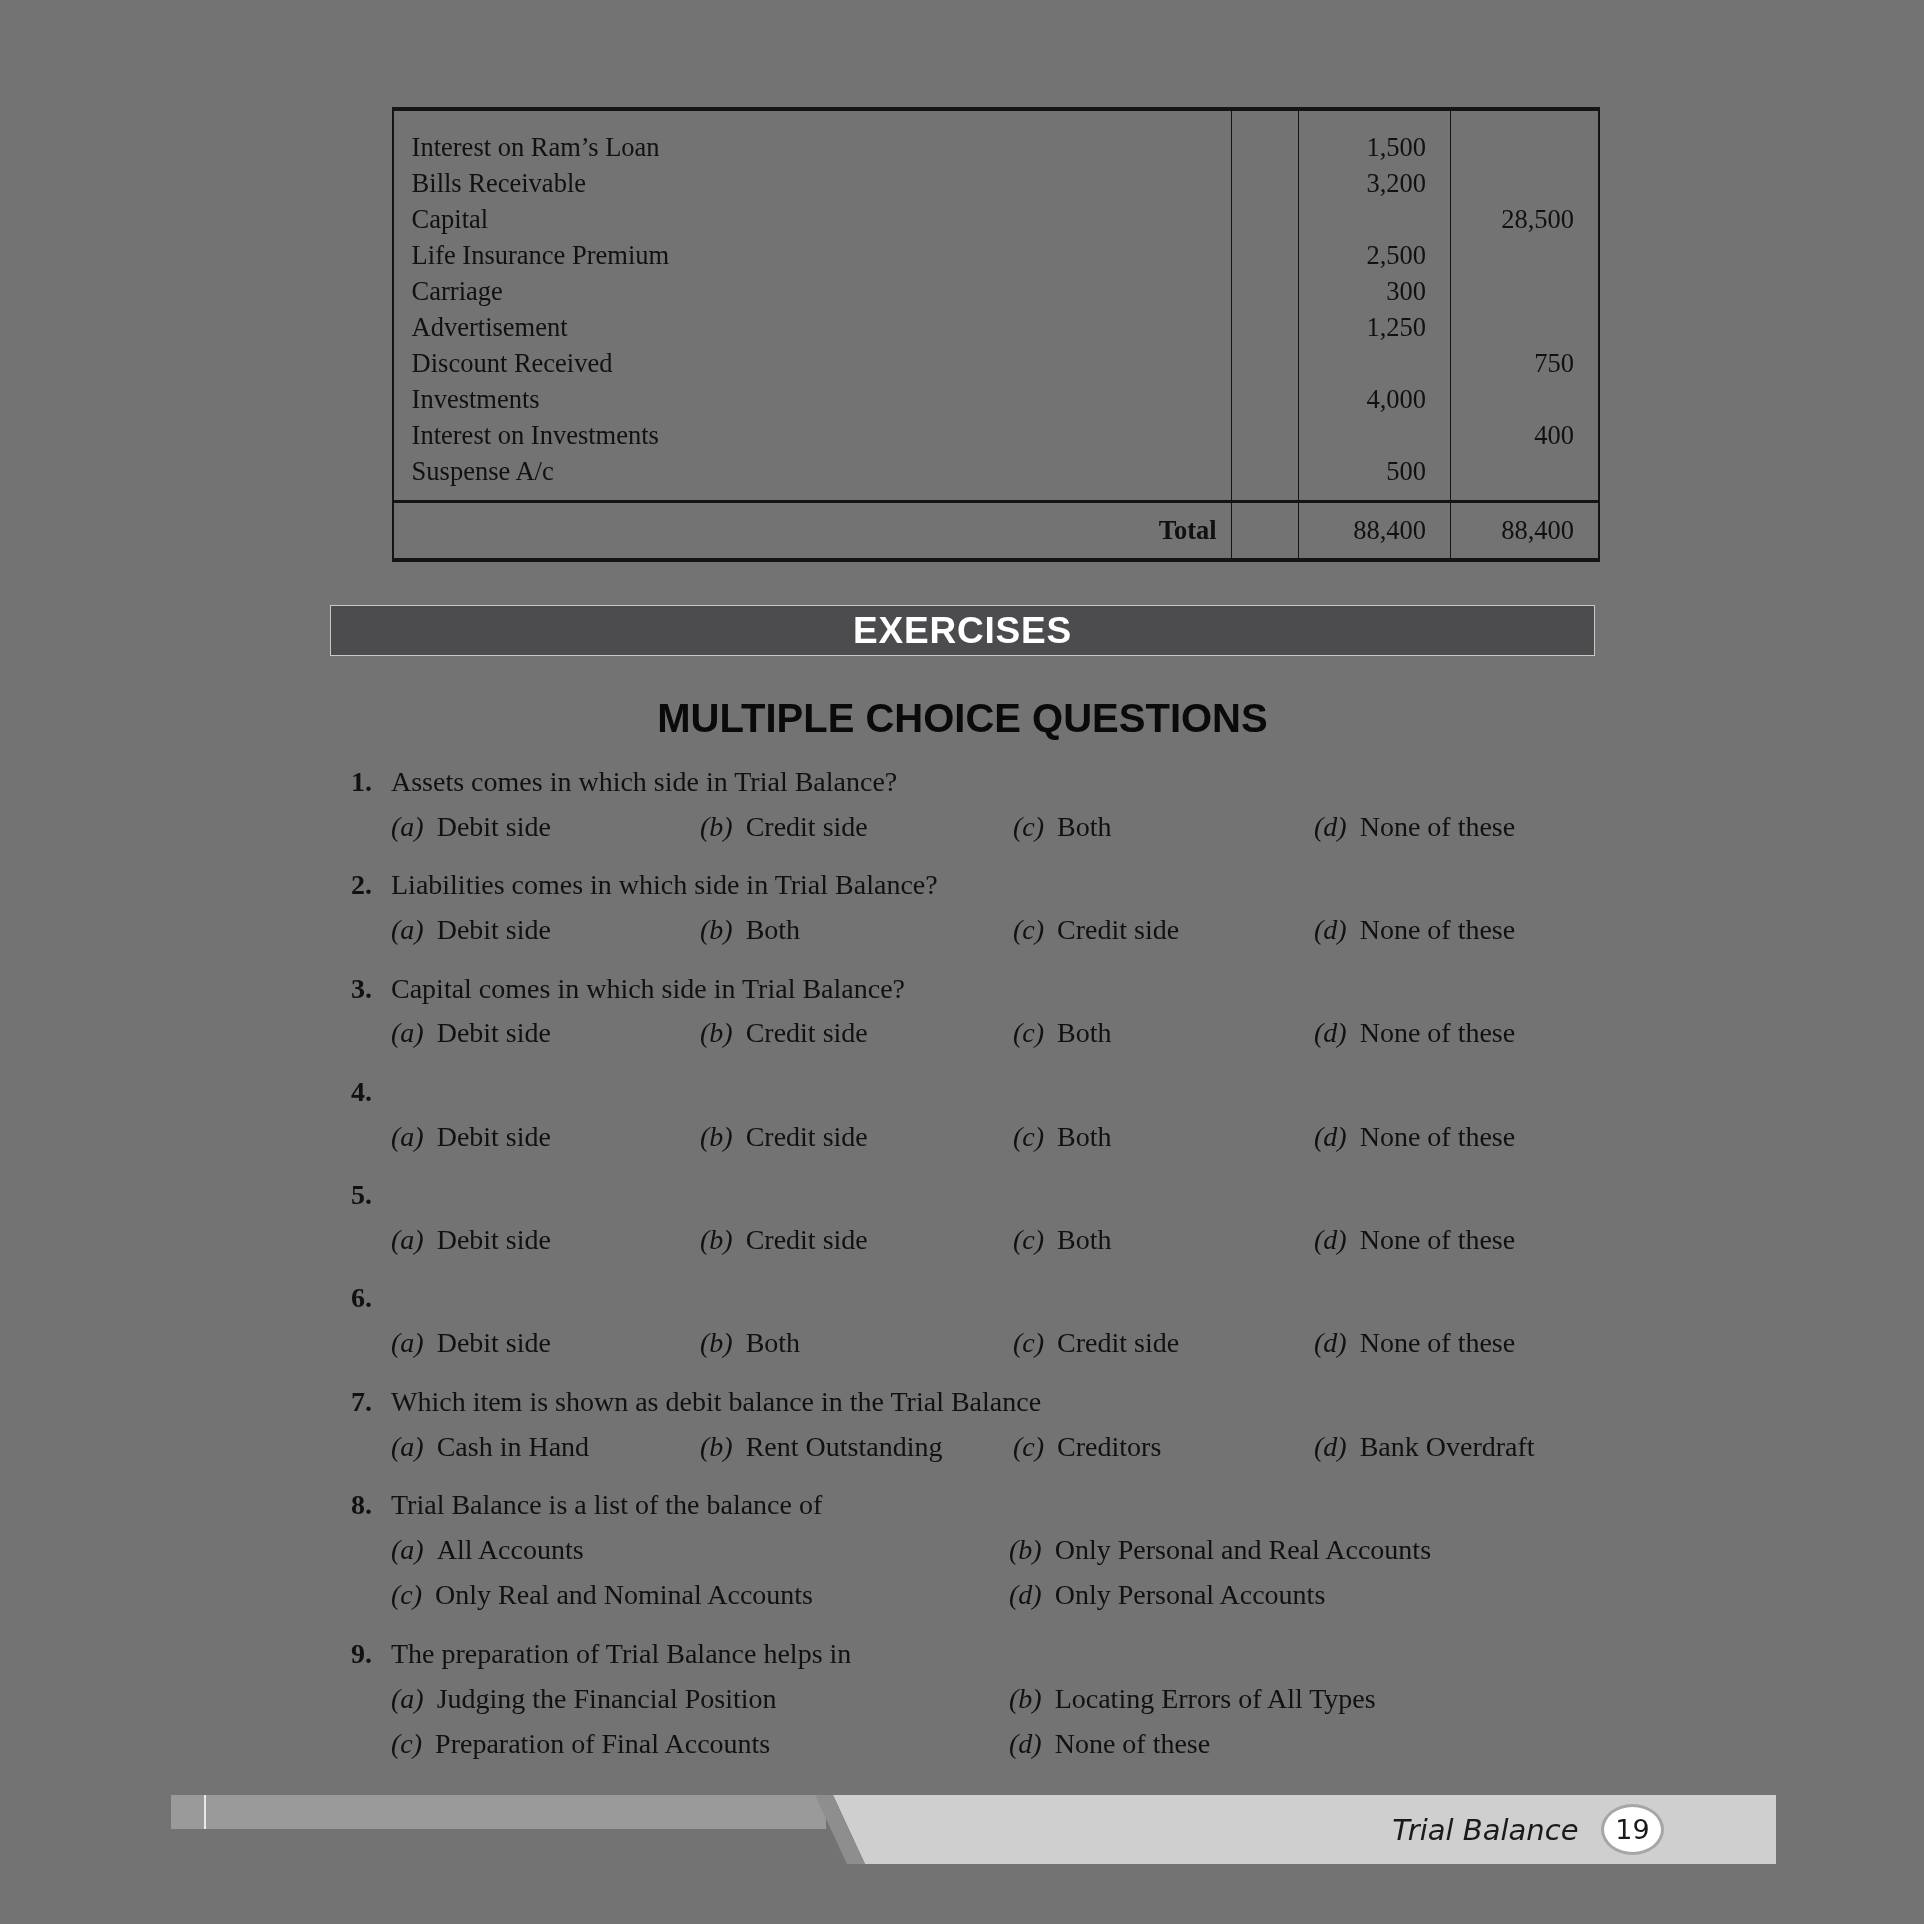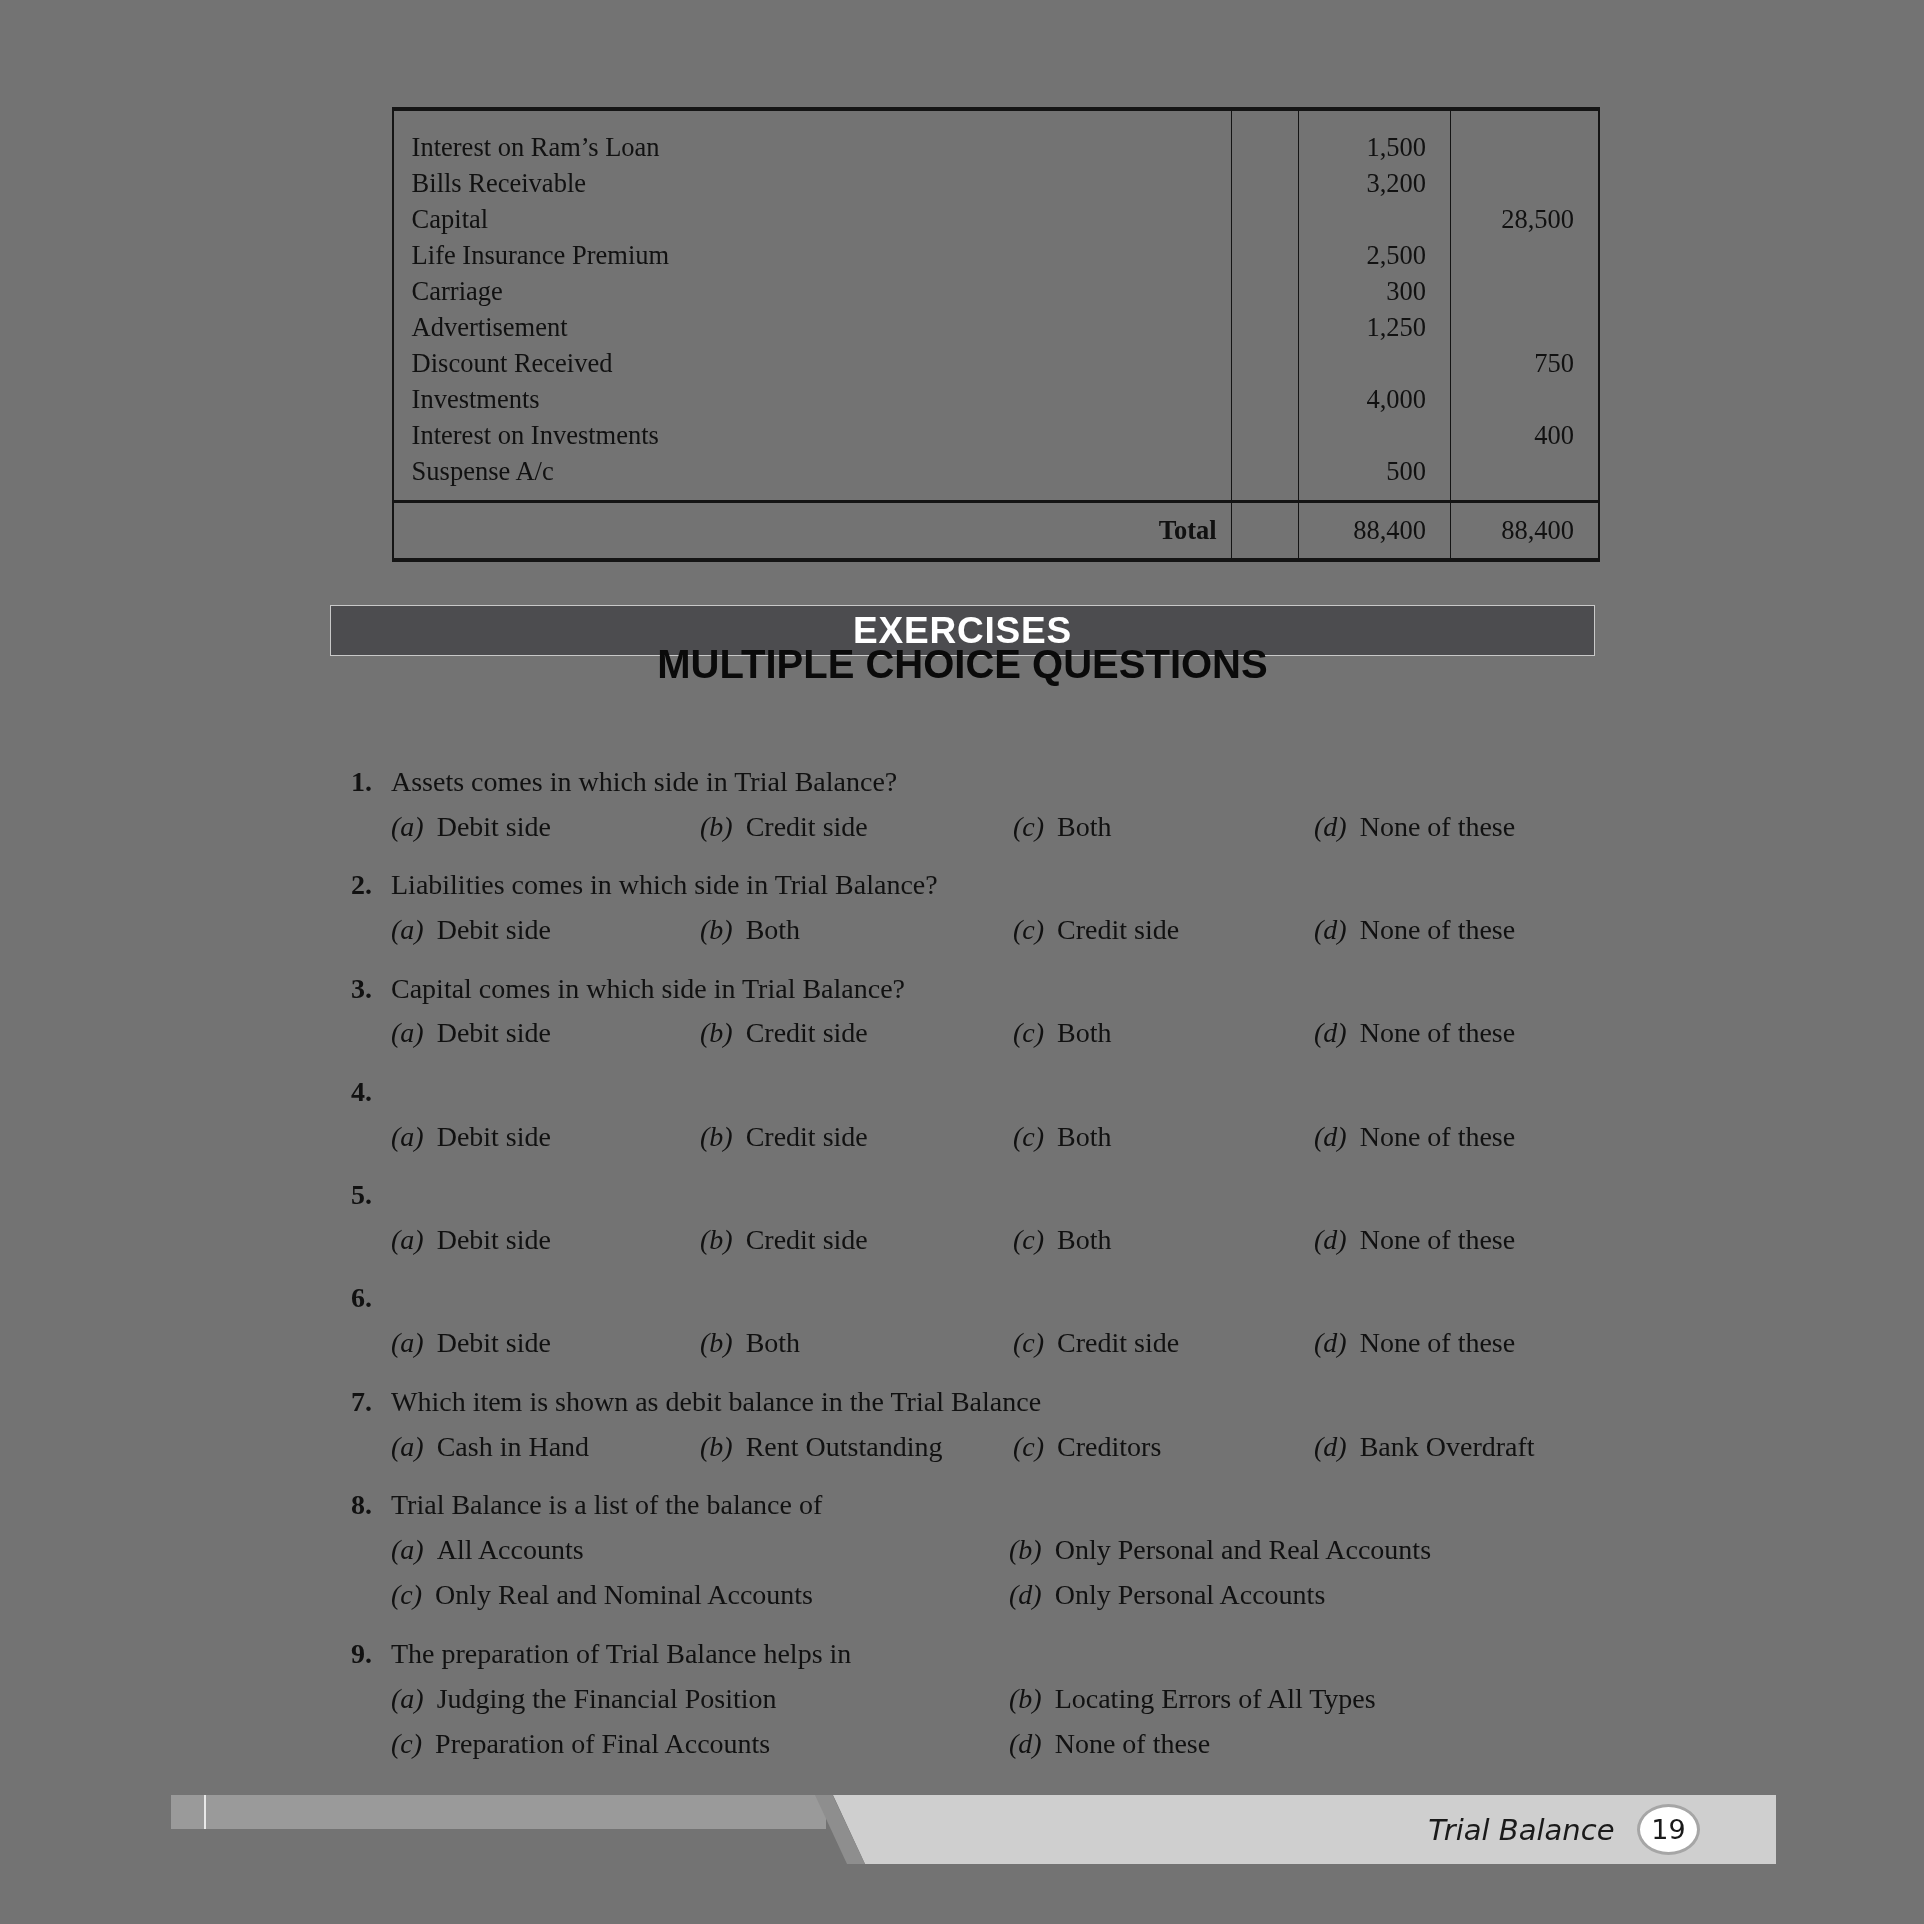--- a/index.html
+++ b/index.html
@@ -37,21 +37,21 @@
     background:#4c4c4f; box-sizing:border-box; border:1.6px solid #c9c9c9;
     display:flex; align-items:center; justify-content:center;
   }
   .banner span {
     color:#ffffff; font-family:"Liberation Sans", sans-serif;
     font-weight:bold; font-size:37px; letter-spacing:0.8px;
   }
 
   
   .mcq-heading {
-    position:absolute; left:330px; top:642px; width:1265px;
+    position:absolute; left:330px; top:696px; width:1265px;
     text-align:center; font-family:"Liberation Sans", sans-serif;
     font-weight:bold; font-size:40px; color:#0a0a0a; letter-spacing:0px;
   }
 
   
   .questions { position:absolute; left:351px; top:764px; width:1267px; }
   .q { margin-bottom:22.5px; }
   .q-head { display:flex; font-size:28px; line-height:36px; }
   .q-num { min-width:40px; font-weight:bold; }
   .opts { margin-top:8.8px; font-size:28px; line-height:36px; }
@@ -65,21 +65,21 @@
   .footer-bar {
     position:absolute; left:171px; top:0; width:655px; height:34px; background:#9a9a9a;
   }
   .footer-bar-notch {
     position:absolute; left:33px; top:0; width:2.4px; height:34px; background:#e8e8e8;
   }
   .footer-band {
     position:absolute; left:833px; top:0; width:943px; height:69px; background:#cfcfcf;
     clip-path:polygon(0 0, 100% 0, 100% 100%, 32px 100%);
     display:flex; align-items:center; justify-content:flex-end;
-    padding-right:76px; box-sizing:border-box; gap:22.5px;
+    padding-right:112px; box-sizing:border-box; gap:22.5px;
   }
   .diag-strip {
     position:absolute; left:815px; top:0; width:50px; height:69px; background:#8e8e8e;
     clip-path:polygon(0 0, 17.6px 0, 50px 100%, 32px 100%);
   }
   .chapter-label {
     font-family:"DejaVu Sans", sans-serif; font-style:italic;
     font-size:29px; color:#1a1a1a;
   }
   .page-oval {

